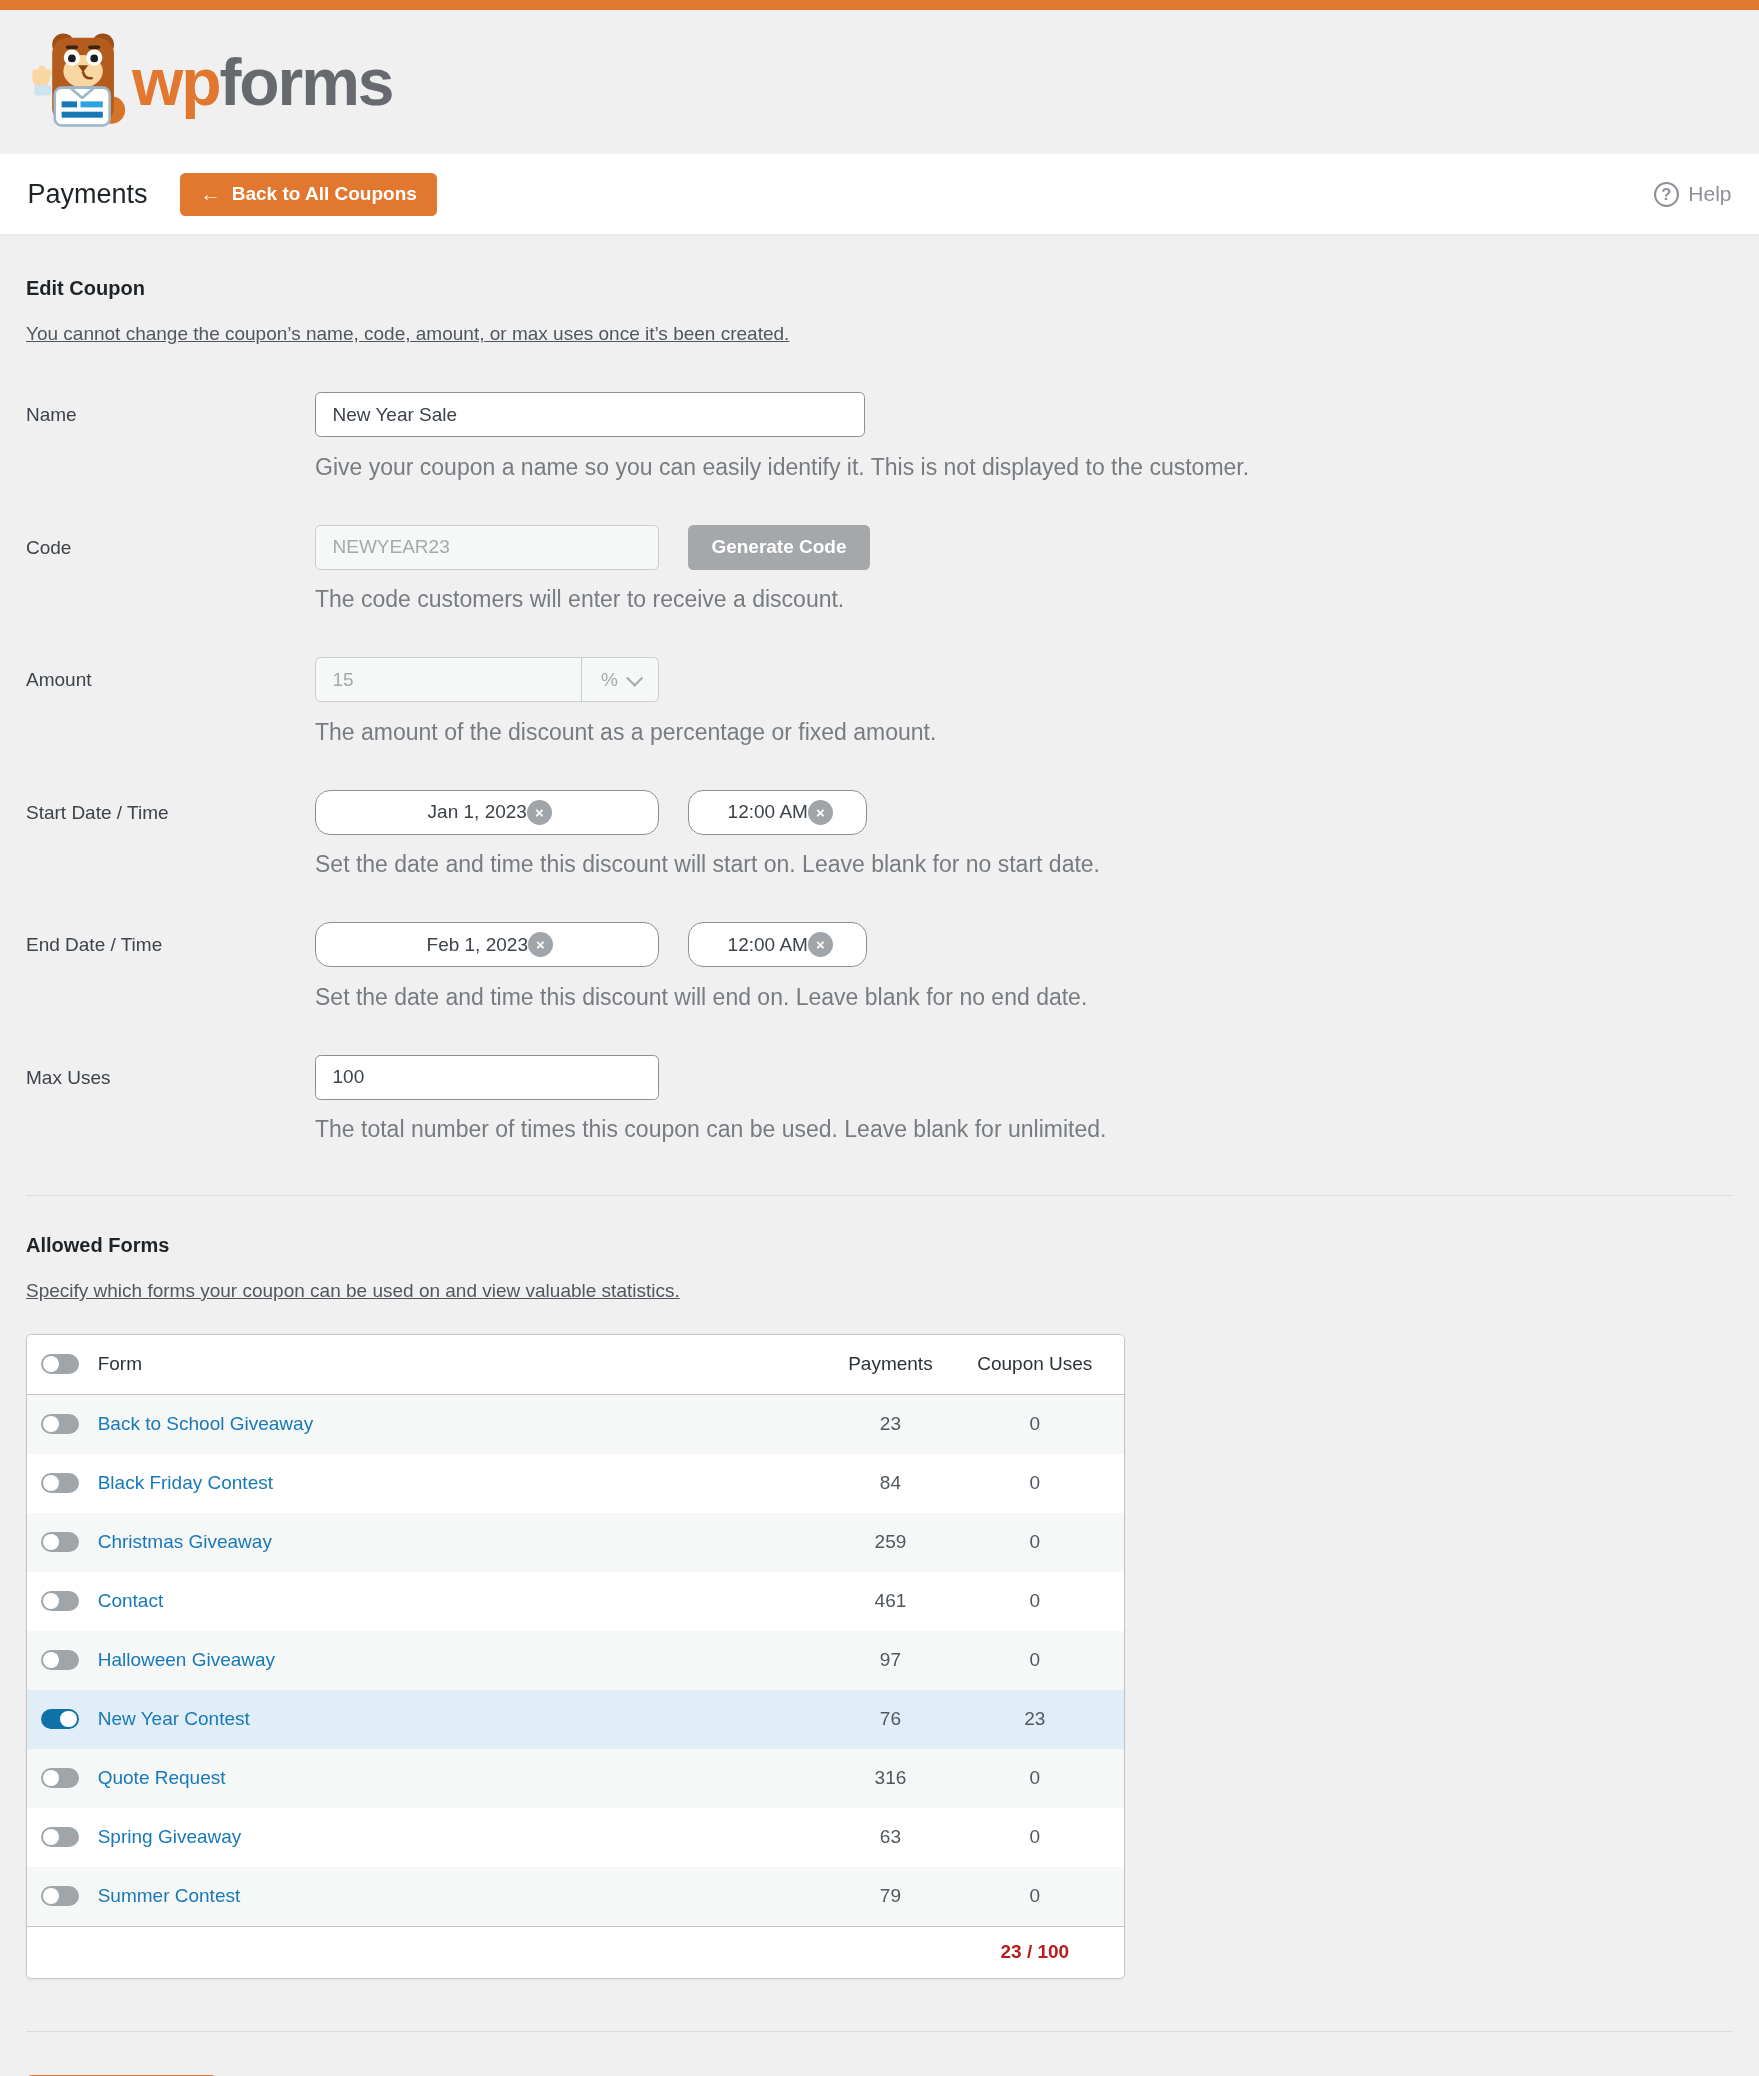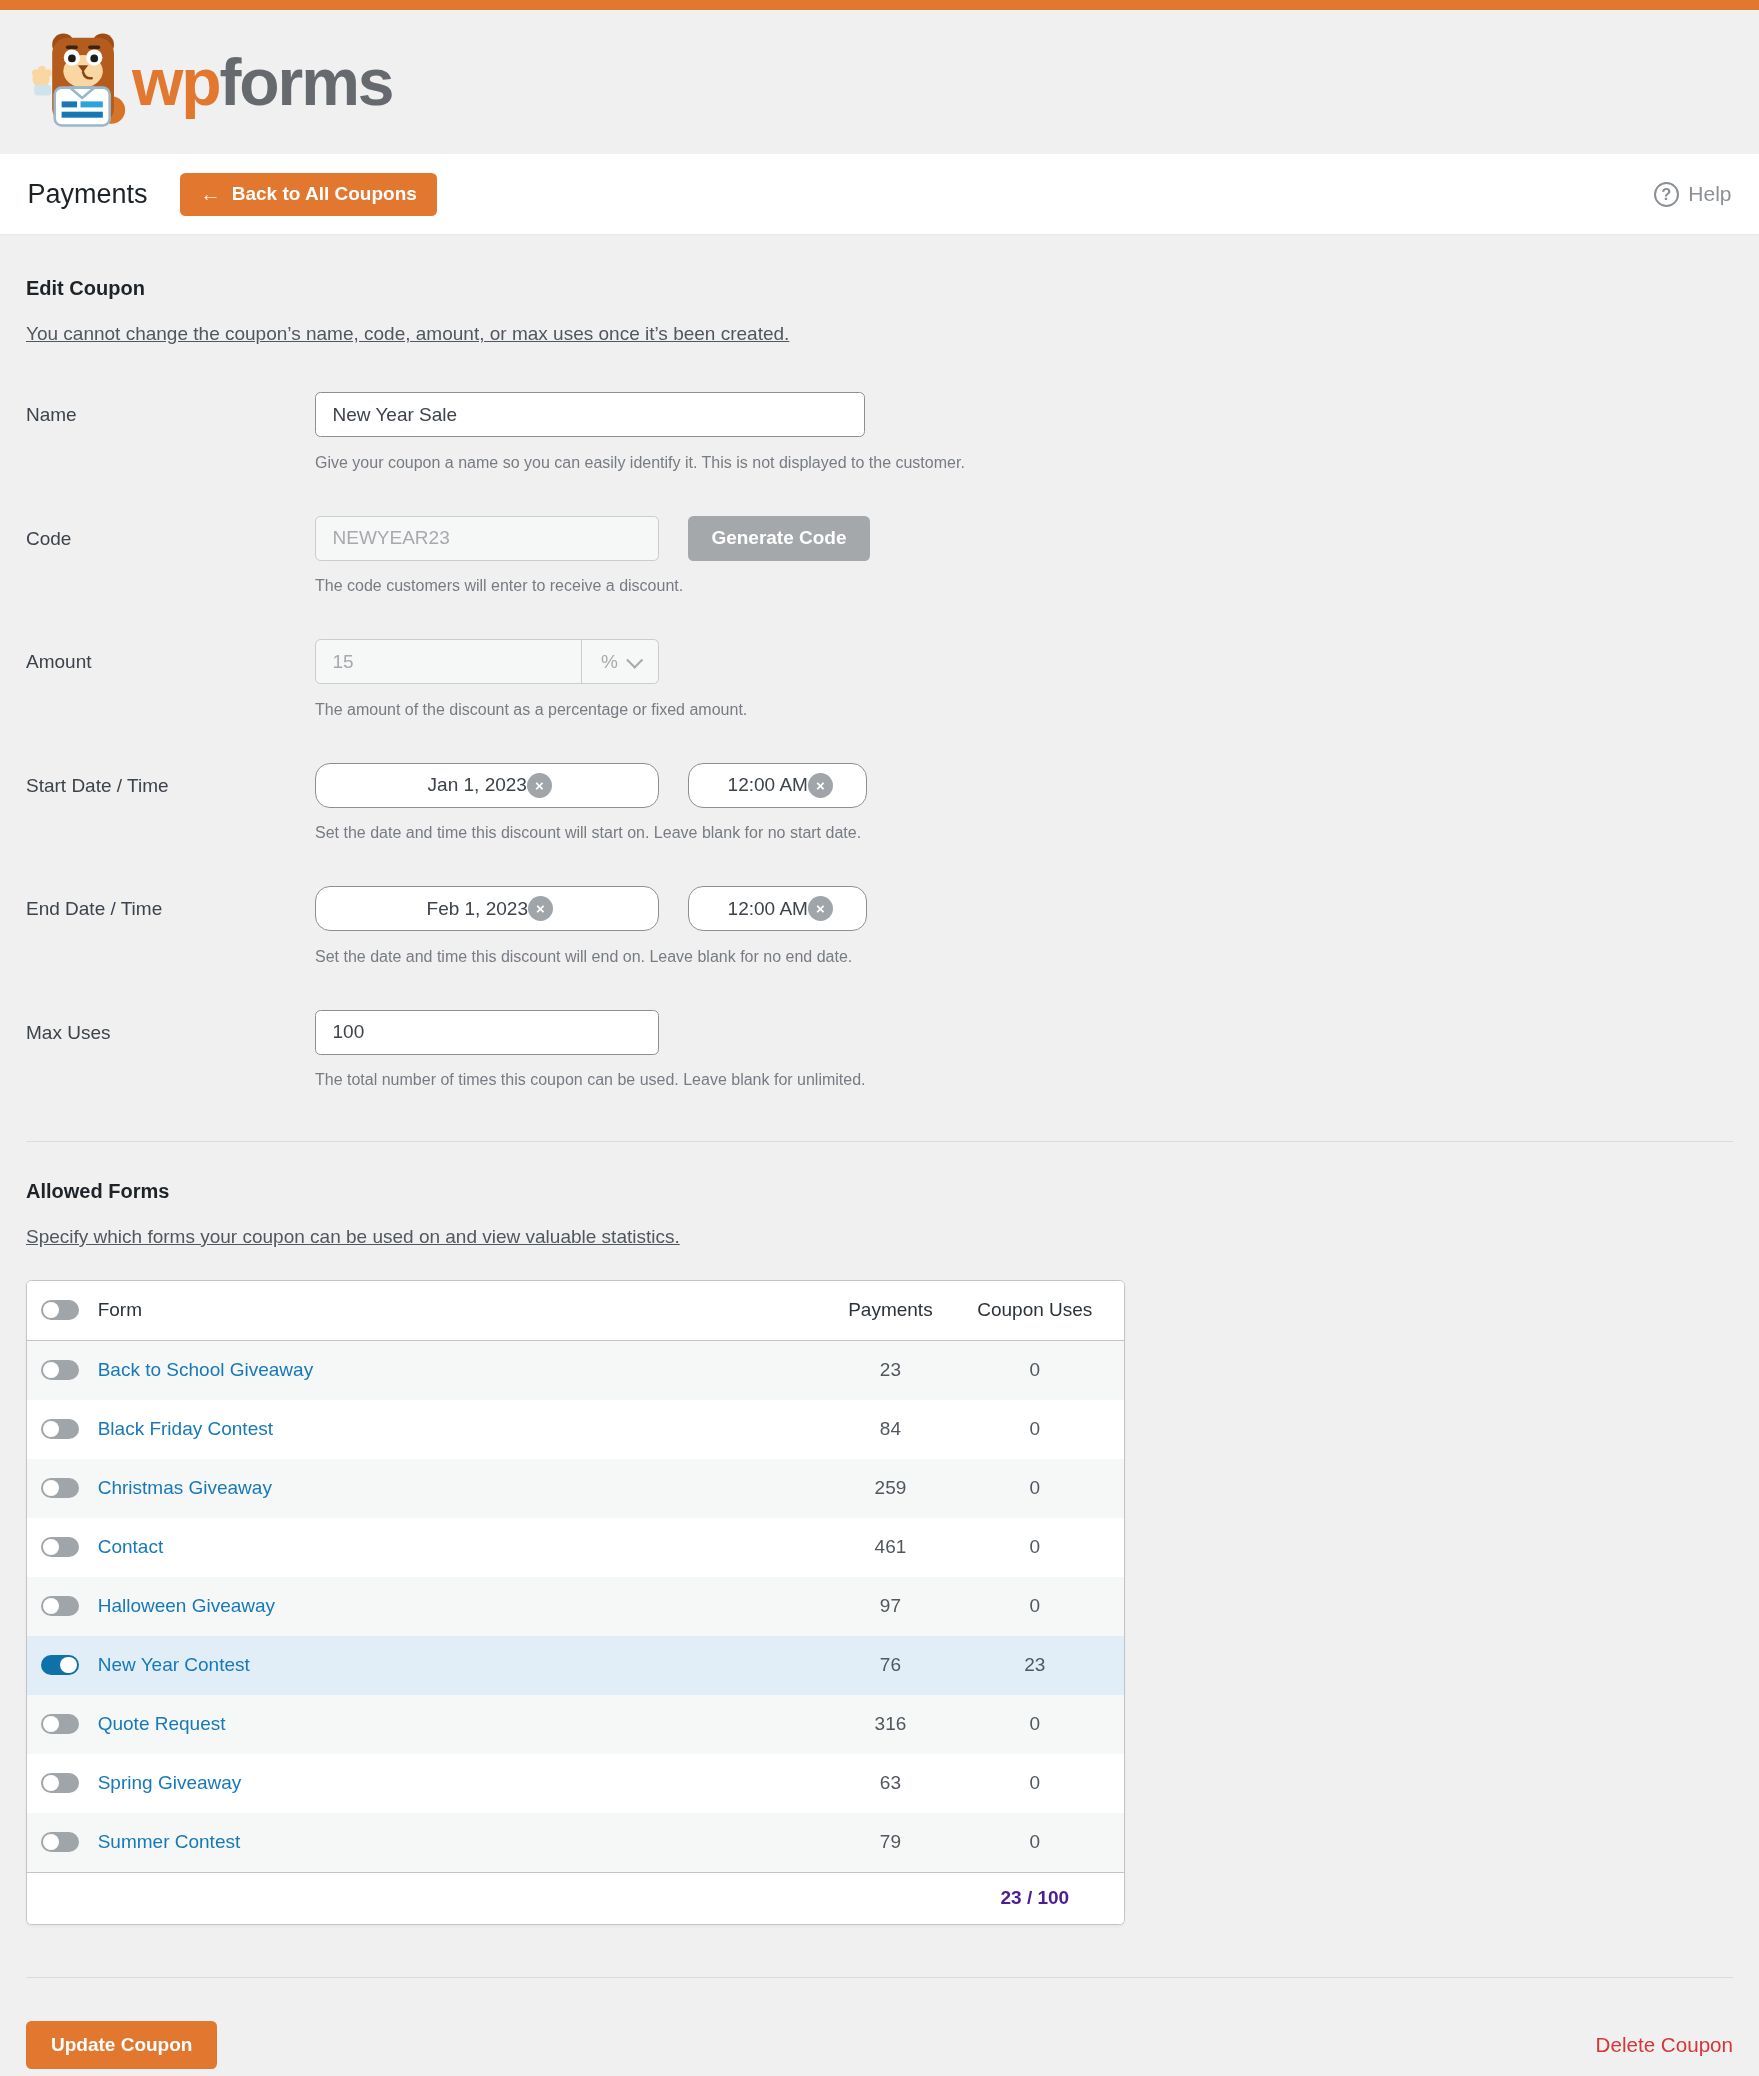--- a/index.html
+++ b/index.html
@@ -68,21 +68,21 @@
     gap:9.6px;color:#a7aaad;font-size:19px;cursor:pointer;
   }
   .chevron{
     width:9.6px;height:9.6px;border-right:2.1px solid #a7aaad;border-bottom:2.1px solid #a7aaad;
     transform:rotate(45deg) translateY(-2.7px);display:inline-block;
   }
   .btn-generate{
     height:45px;padding:0 23.4px;background:#a5a8ab;color:#fff;border:none;border-radius:5.5px;
     font-family:"Liberation Sans",sans-serif;font-size:19px;font-weight:600;cursor:pointer;
   }
-  .field-help{font-size:16px;color:#777c82;margin-top:16.5px;}
+  .field-help{font-size:23px;color:#777c82;margin-top:16.5px;}
   .divider{border:none;border-top:1.4px solid #dcdcde;margin:52px 0 0 0;}
   
   .allowed-heading{margin-top:38px;}
   .forms-table{
     width:1099px;margin-top:29px;background:#fff;border:1.4px solid #c3c4c7;border-radius:5.5px;
     box-sizing:border-box;box-shadow:0 1.4px 2.7px rgba(0,0,0,.04);overflow:hidden;
   }
   .forms-header{display:flex;align-items:center;height:59px;padding:0 13.7px;border-bottom:1.4px solid #c3c4c7;background:#fff;}
   .forms-row{display:flex;align-items:center;height:59px;padding:0 13.7px;}
   .forms-row:nth-child(odd){background:#f6f7f7;}
@@ -94,21 +94,21 @@
   .form-link{color:#1779b8;font-size:19px;text-decoration:none;cursor:pointer;}
   .toggle{
     width:38px;height:20.6px;border-radius:11px;background:#a0a5aa;position:relative;cursor:pointer;flex:0 0 38px;
   }
   .toggle .knob{
     position:absolute;top:2.1px;left:2.1px;width:16.5px;height:16.5px;border-radius:50%;background:#fff;
   }
   .toggle.on{background:#0e72a8;}
   .toggle.on .knob{left:auto;right:2.1px;}
   .forms-footer{display:flex;align-items:center;justify-content:flex-end;height:51px;padding:0 13.7px;border-top:1.4px solid #c3c4c7;background:#fff;}
-  .footer-total{flex:0 0 151px;text-align:center;font-size:19px;font-weight:700;color:#4c1d95;}
+  .footer-total{flex:0 0 151px;text-align:center;font-size:19px;font-weight:700;color:#b91c1c;}
   
   .page-actions{display:flex;align-items:center;margin-top:43px;}
   .btn-update{height:48px;padding:0 25px;font-size:19px;}
   .actions-spacer{flex:1;}
   .delete-link{color:#d63638;font-size:20.6px;cursor:pointer;text-decoration:none;}
 </style>
 </head>
 <body>
 
 <div class="topbar"></div>

